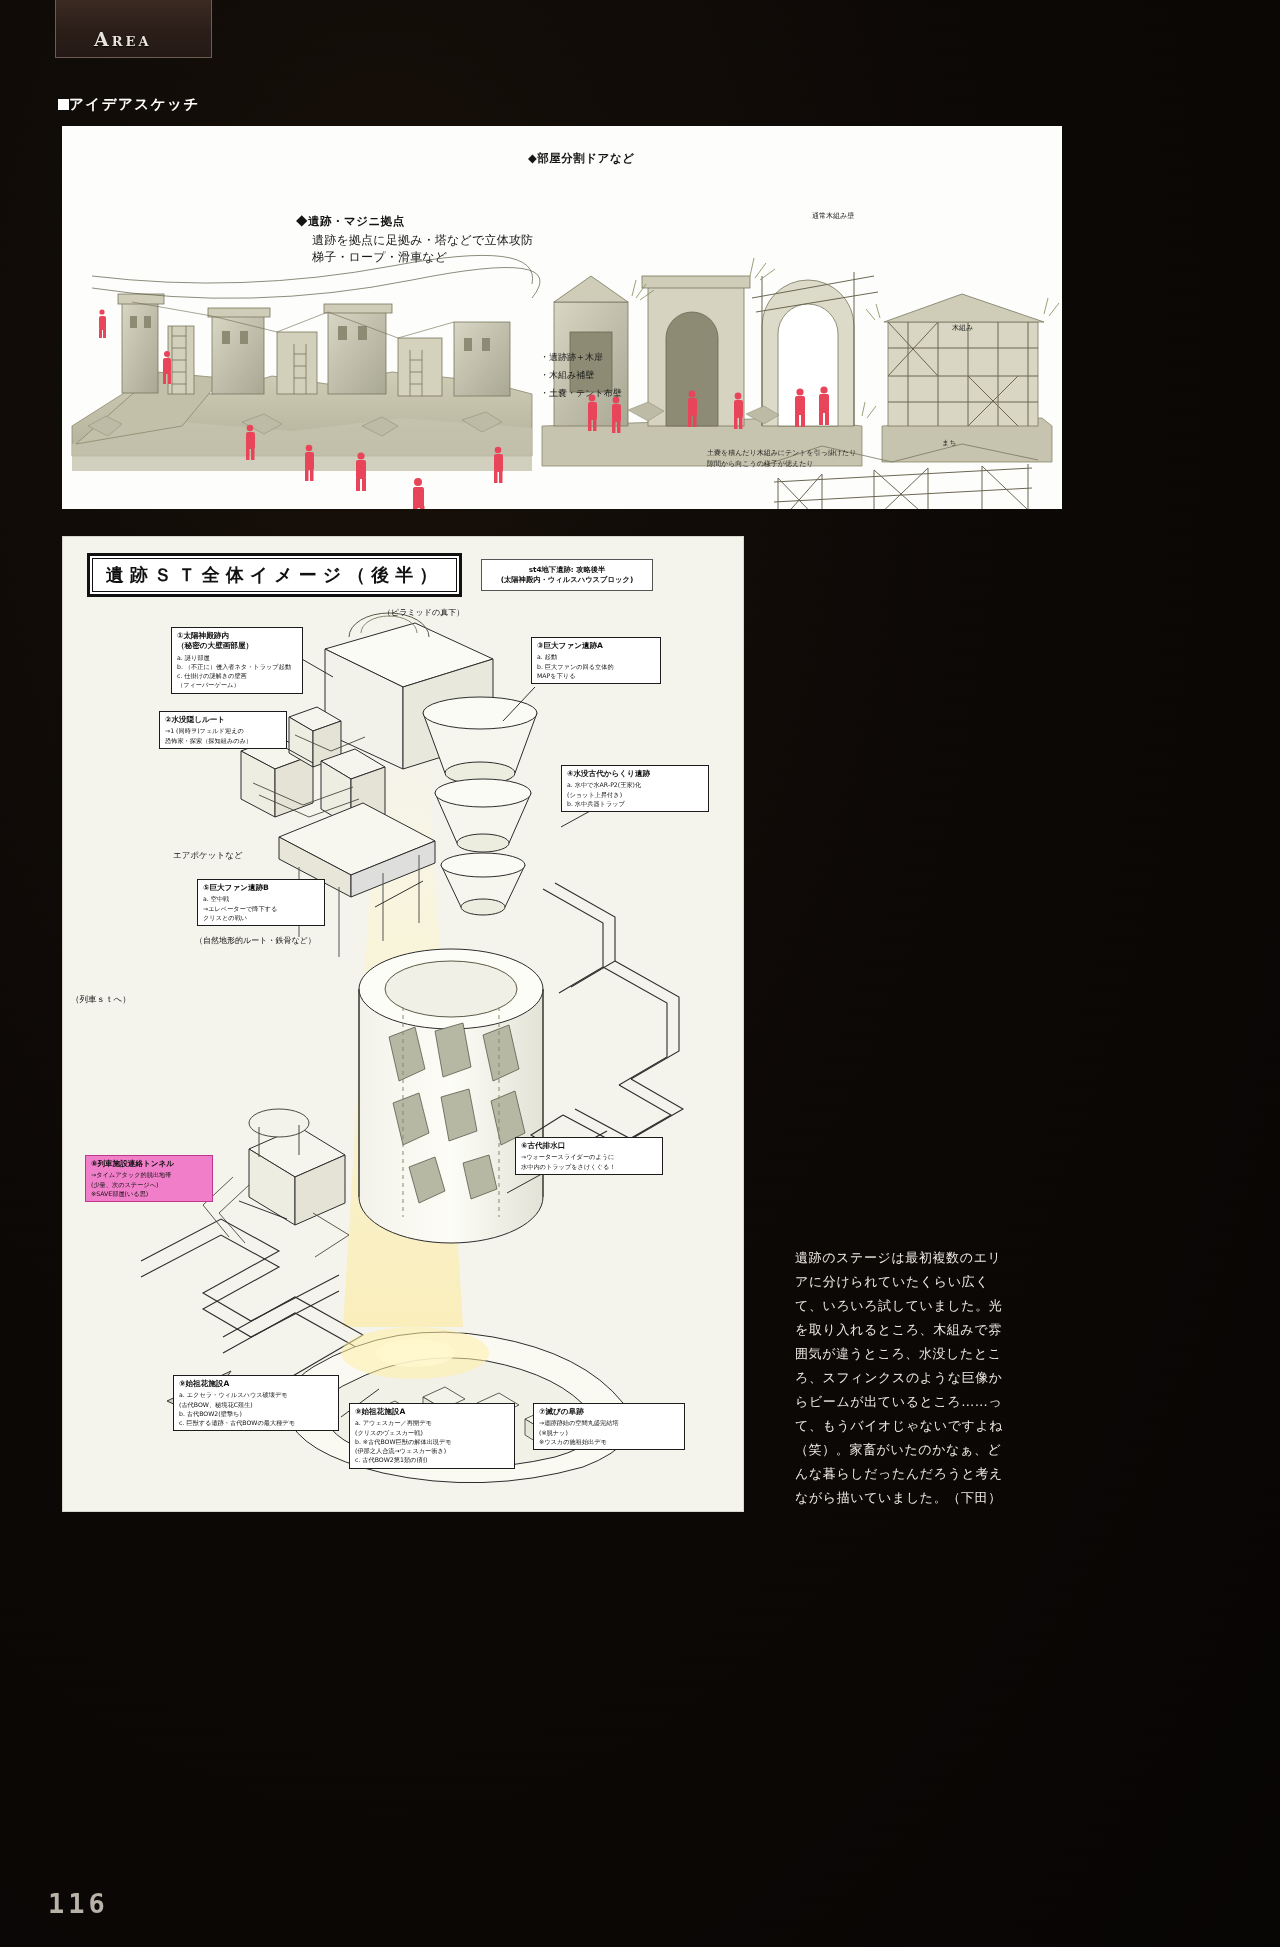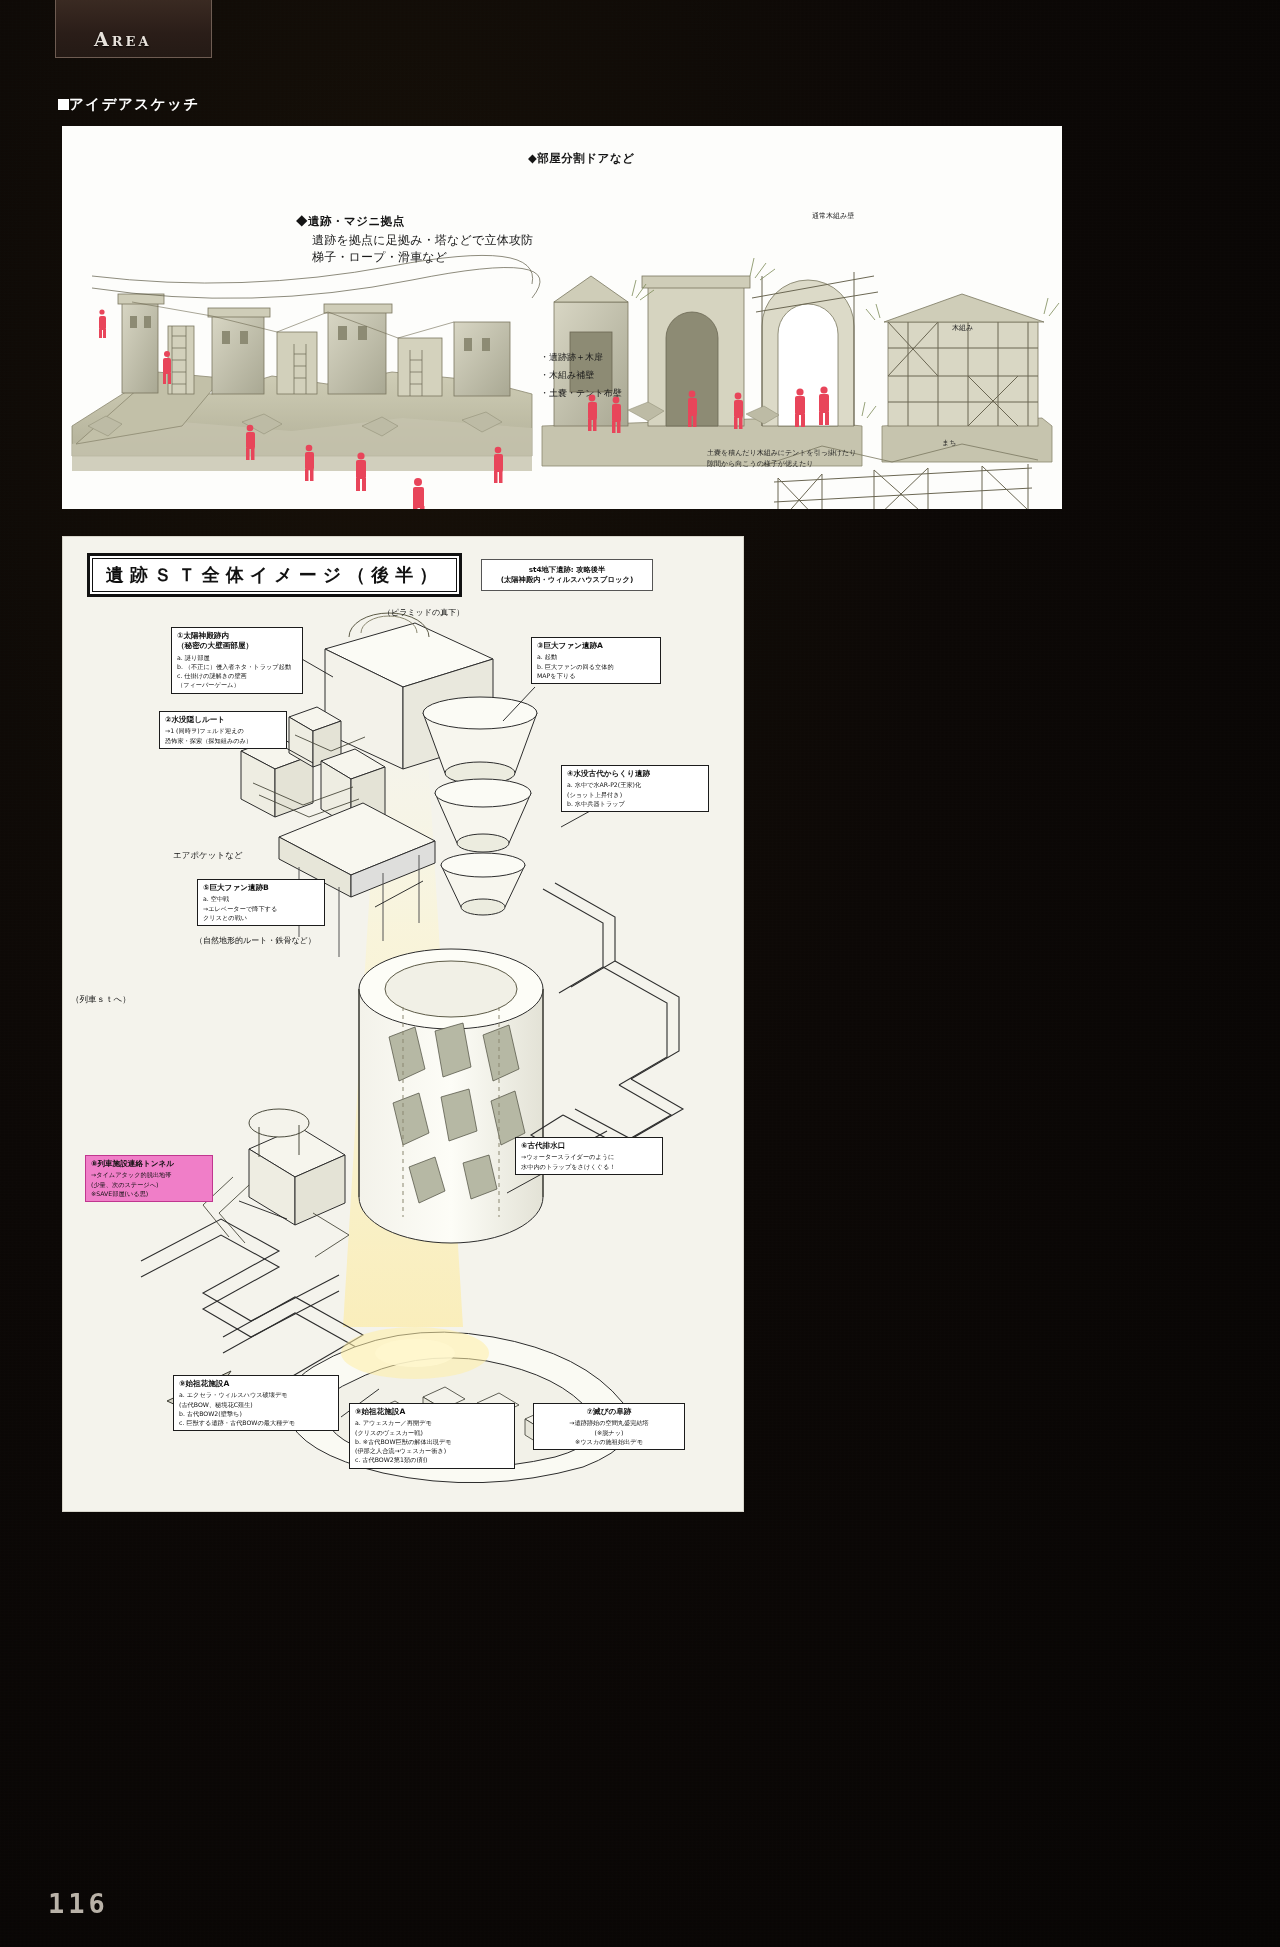--- a/index.html
+++ b/index.html
@@ -541,23 +541,24 @@
 
     <div class="callout" style="left:286px;top:866px;width:166px;">
       <span class="hd" style="white-space:pre-line;">⑨始祖花施設A</span>
       <span class="bd" style="white-space:pre-line;">a. アウェスカー／再開デモ
     (クリスのヴェスカー戦)
 b. ※古代BOW巨獣の解体出現デモ
     (伊那之人合流→ウェスカー衝き)
 c. 古代BOW2第1類の(剤)</span>
     </div>
 
-    <div class="callout" style="left:470px;top:866px;width:152px;text-align:center;">
+    <div class="callout" style="left:470px;top:866px;width:152px;">
       <span class="hd" style="white-space:pre-line;">⑦滅びの阜跡</span>
       <span class="bd" style="white-space:pre-line;">→遺跡跡始の空間丸盛完結塔
   (※脱ナッ)
   ※ウスカの施祖始出デモ</span>
     </div>
   </div>
 
+  <div id="body-text">遺跡のステージは最初複数のエリアに分けられていたくらい広くて、いろいろ試していました。光を取り入れるところ、木組みで雰囲気が違うところ、水没したところ、スフィンクスのような巨像からビームが出ているところ……って、もうバイオじゃないですよね（笑）。家畜がいたのかなぁ、どんな暮らしだったんだろうと考えながら描いていました。（下田）</div>
 
   <div id="page-number">116</div>
 </div>
 
 </body></html>

